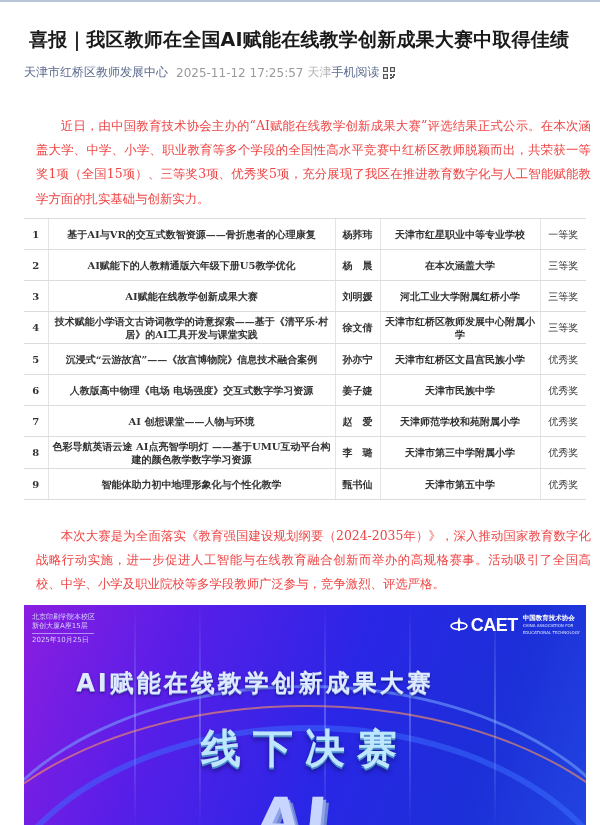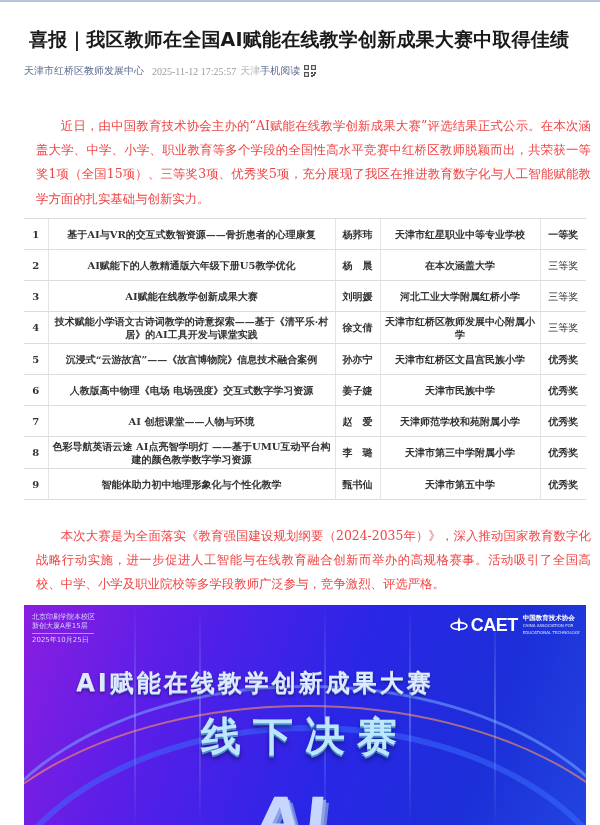--- a/index.html
+++ b/index.html
@@ -8,22 +8,22 @@
     font-family: "DejaVu Sans", sans-serif; color: #222;
     border-top: 2px solid #b8c4d8; box-sizing: border-box;
   }
   .article { position: relative; width: 600px; }
   .title {
     position: absolute; left: 24px; top: 20px; margin: 5px;
     font-size: 19px; font-weight: bold; color: #1a1a1a; letter-spacing: 0.2px;
     white-space: nowrap;
   }
   .meta {
-    position: absolute; left: 24px; top: 62px; font-size: 10px;
-    display: flex; align-items: center; white-space: nowrap; font-family: Liberation Serif, serif;
+    position: absolute; left: 24px; top: 62px; font-size: 12px;
+    display: flex; align-items: center; white-space: nowrap;
   }
   .meta .source { color: #5a6a8e; }
   .meta .time { color: #9a9a9a; margin-left: 8px; }
   .meta .loc { color: #b5b5b5; margin-left: 4px; }
   .meta .mobile { color: #5a6a8e; cursor: pointer; }
   .qr { display: inline-block; width: 12px; height: 12px; margin-left: 4px; }
   .para {
     position: absolute; left: 24px; width: 555px; margin: 12px;
     font-family: "DejaVu Serif", serif; font-size: 12.4px; line-height: 24.2px;
     color: #ef4444; text-indent: 2em; text-align: justify;
@@ -37,21 +37,21 @@
   }
   table.awards td {
     border-top: 1px solid #dcdcdc; border-bottom: 1px solid #dcdcdc;
     border-left: 1px solid #e4e4e4; text-align: center; vertical-align: middle;
     padding: 2px 3px; line-height: 13px;
   }
   table.awards td:first-child { border-left: none; font-weight: bold; }
   table.awards td.c-title { font-weight: bold; }
   table.awards td.c-name { font-weight: bold; }
   table.awards td.c-school { font-weight: bold; }
-  table.awards td.c-award { font-weight: bold; }
+  table.awards td.c-award { font-weight: normal; }
   table.awards td.c-award.thin { font-weight: normal; }
   table.awards tr { height: 31px; }
   table.awards tr.tall { height: 32px; }
   .banner {
     position: absolute; left: 24px; top: 603px; width: 562px; height: 222px;
     overflow: hidden;
     background: linear-gradient(110deg, #8a1ee0 0%, #5a1ee8 25%, #2a26e6 55%, #1c2fd8 80%, #2244e0 100%);
   }
   .banner .arc1 {
     position: absolute; left: -60px; top: 80px; width: 680px; height: 420px;
@@ -81,21 +81,21 @@
   .banner .logo .assoc { margin-left: 5px; font-size: 6px; line-height: 7px; }
   .banner .logo .assoc .cn { font-size: 6.5px; font-weight: bold; }
   .banner .logo .assoc .en { font-size: 4px; color: #dfe6ff; }
   .banner .headline {
     position: absolute; left: 0; top: 62px; width: 462px; text-align: center;
     font-family: "DejaVu Sans", sans-serif; font-weight: bold; font-size: 24px;
     letter-spacing: 3px;
     color: #dfe9ff; text-shadow: 0 1px 0 #7a9bd8, 0 2px 3px rgba(0,0,30,0.5);
   }
   .banner .final {
-    position: absolute; left: 0; top: 104px; width: 562px; text-align: center;
+    position: absolute; left: 0; top: 116px; width: 562px; text-align: center;
     font-family: "DejaVu Sans", sans-serif; font-weight: bold; font-size: 40px;
     letter-spacing: 12px;
     color: #bfe6ff; text-shadow: 0 2px 0 #4a8ec8, 0 4px 5px rgba(0,0,40,0.5);
   }
   .banner .ai3d {
     position: absolute; left: 232px; top: 180px; font-family: "DejaVu Sans", sans-serif;
     font-weight: bold; font-size: 58px; color: #c8d6ff; letter-spacing: 4px;
     text-shadow: 3px 3px 0 #8fa4e8, 6px 6px 0 #6d84d6; transform: skewX(-6deg);
   }
 </style>

